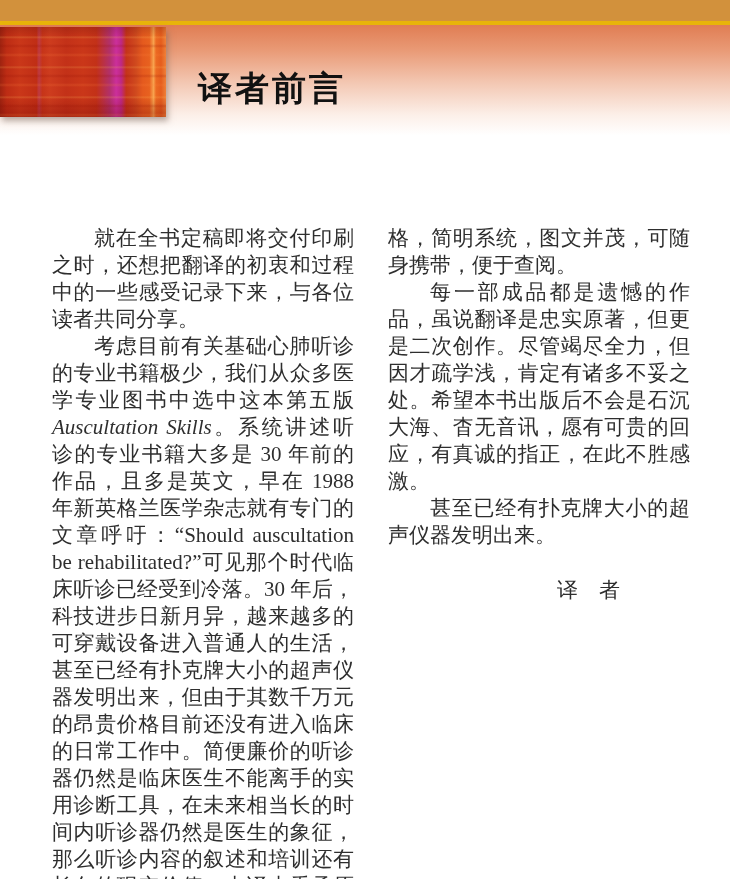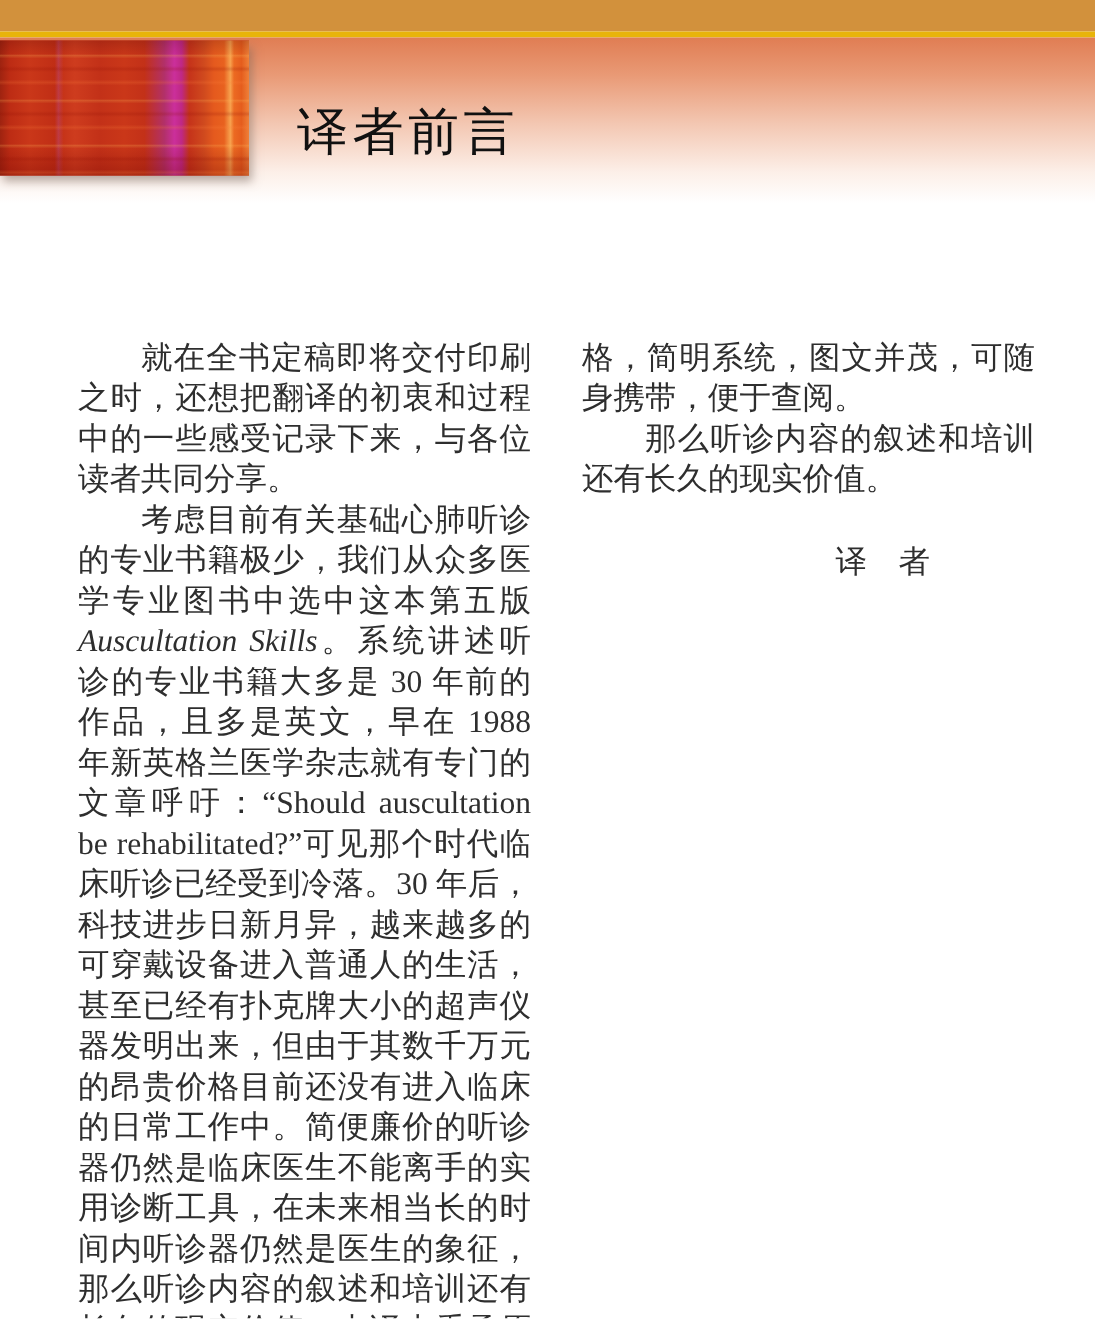--- a/index.html
+++ b/index.html
@@ -64,21 +64,21 @@
         var(--art-orange, #e8611f) 90%, #f7a24e 92.5%,
         #ec6a22 94%, #e55d1d 97%, #ef8038 100%);
     background-color: var(--art-red, #c43018);
     box-shadow: 2px 4px 6px rgba(120, 100, 90, 0.5);
   }
   .title {
     position: absolute;
     left: 198px;
     top: 46px;
     font-family: "Liberation Sans", "DejaVu Sans", sans-serif;
-    font-weight: normal;
+    font-weight: bold;
     font-size: 34px;
     line-height: 1;
     letter-spacing: 3px;
     color: var(--title-text, #111111);
   }
 
   
   .content {
     display: flex;
     gap: 34px;
@@ -116,18 +116,19 @@
 
   <main class="content">
 
     <div class="col">
       <p class="para indent"><span>就在全书定稿即将交付印刷之时，还想把翻译的初衷和过程中的一些感受记录下来，与各位读者共同分享。</span></p>
       <p class="para indent"><span>考虑目前有关基础心肺听诊的专业书籍极少，我们从众多医学专业图书中选中这本第五版 </span><em class="latin-italic">Auscultation Skills</em><span>。系统讲述听诊的专业书籍大多是 30 年前的作品，且多是英文，早在 1988 年新英格兰医学杂志就有专门的文章呼吁：“Should auscultation be rehabilitated?”可见那个时代临床听诊已经受到冷落。30 年后，科技进步日新月异，越来越多的可穿戴设备进入普通人的生活，甚至已经有扑克牌大小的超声仪器发明出来，但由于其数千万元的昂贵价格目前还没有进入临床的日常工作中。简便廉价的听诊器仍然是临床医生不能离手的实用诊断工具，在未来相当长的时间内听诊器仍然是医生的象征，那么听诊内容的叙述和培训还有长久的现实价值。中译本秉承原著的风</span></p>
     </div>
 
     <div class="col">
       <p class="para"><span>格，简明系统，图文并茂，可随身携带，便于查阅。</span></p>
-      <p class="para indent"><span>那么听诊内容的叙述和培训还有长久的现实价值。</span></p>
+      <p class="para indent"><span>每一部成品都是遗憾的作品，虽说翻译是忠实原著，但更是二次创作。尽管竭尽全力，但因才疏学浅，肯定有诸多不妥之处。希望本书出版后不会是石沉大海、杳无音讯，愿有可贵的回应，有真诚的指正，在此不胜感激。</span></p>
+      <p class="para indent"><span>甚至已经有扑克牌大小的超声仪器发明出来。</span></p>
       <p class="signature">译　者</p>
     </div>
 
   </main>
 </div>
 
 </body></html>

